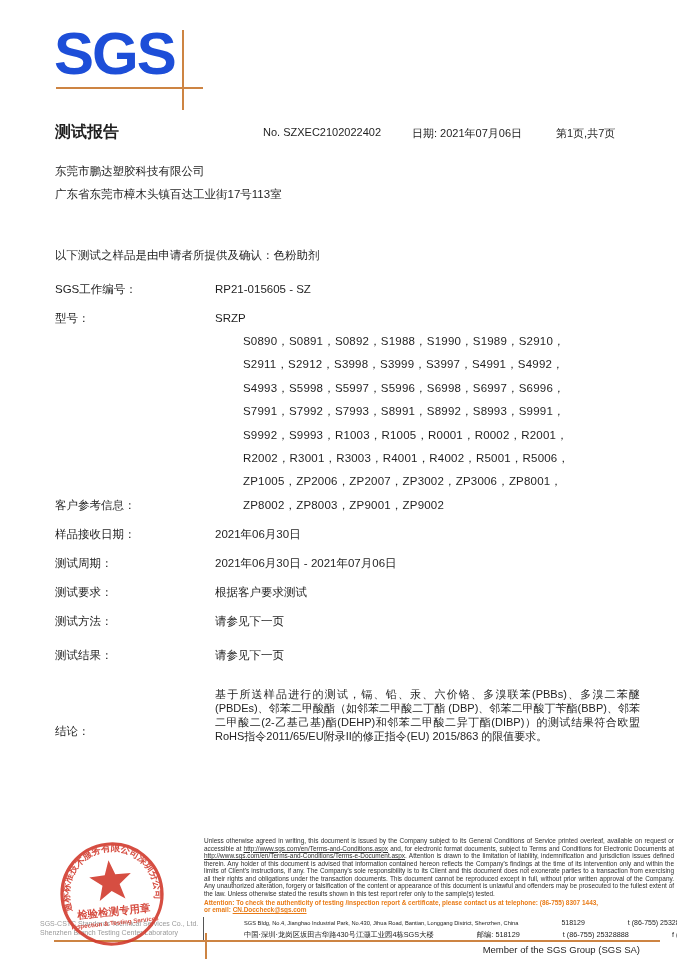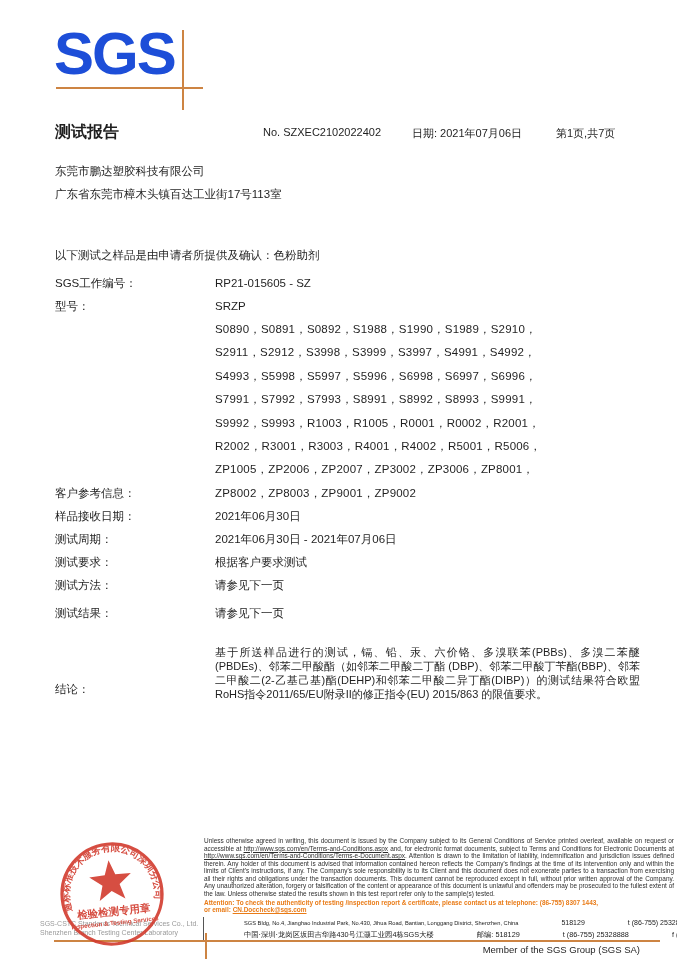--- a/index.html
+++ b/index.html
@@ -24,22 +24,22 @@
   .hdr-date{left:412px;}
   .hdr-page{left:556px;}
   
   .applicant{position:absolute;left:55px;top:160px;font-size:11.5px;line-height:23px;color:#1f1f1f;}
   .statement{position:absolute;left:55px;top:248px;font-size:11.5px;color:#1f1f1f;}
   
   .fields{position:absolute;left:55px;top:272px;width:585px;font-size:11.5px;color:#1f1f1f;}
   .frow{display:flex;align-items:flex-end;}
   .frow .lbl{flex:none;width:160px;line-height:23px;white-space:nowrap;}
   .frow .val{flex:1;line-height:23px;}
-  .frow .val.nowrap{white-space:nowrap;}
-  .refline{line-height:23.4px;white-space:nowrap;letter-spacing:0.2px;}
+  .frow .val.nowrap{white-space:nowrap;margin-top:6px;}
+  .refline{line-height:23.4px;white-space:nowrap;letter-spacing:0.2px;margin-left:28px;}
   .gap-m{margin-top:5px;}
   .conc .val{line-height:14px;font-size:11px;text-align:justify;}
   .conc{margin-top:20px;}
   
   .stamp-company{position:absolute;left:40px;top:919px;width:210px;z-index:0;
     font-size:7px;line-height:9px;color:#9a9a9a;}
   .stamp{position:absolute;left:50px;top:840px;width:124px;height:112px;z-index:1;opacity:.9;}
   .legal{position:absolute;left:204px;top:837px;width:470px;
     font-size:6.45px;line-height:7.55px;text-align:justify;color:#2e2e2e;}
   .legal .u{text-decoration:underline;}

